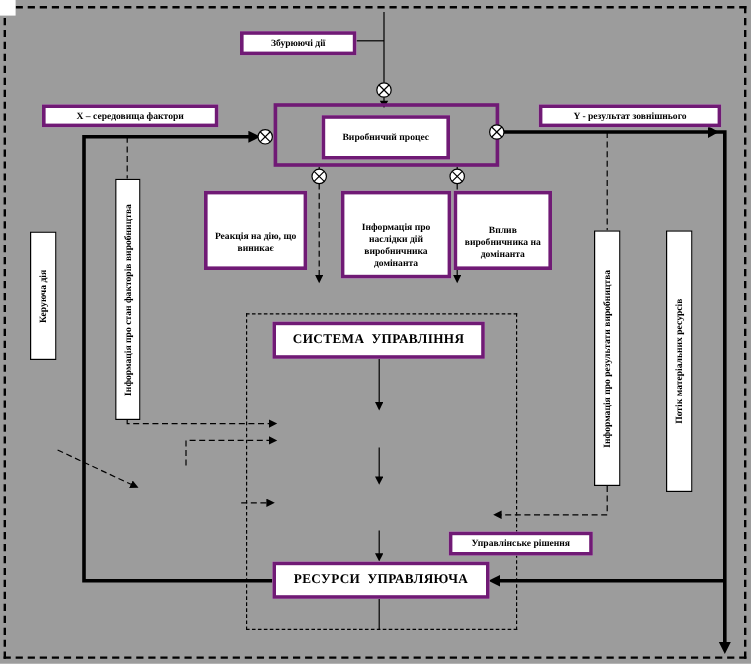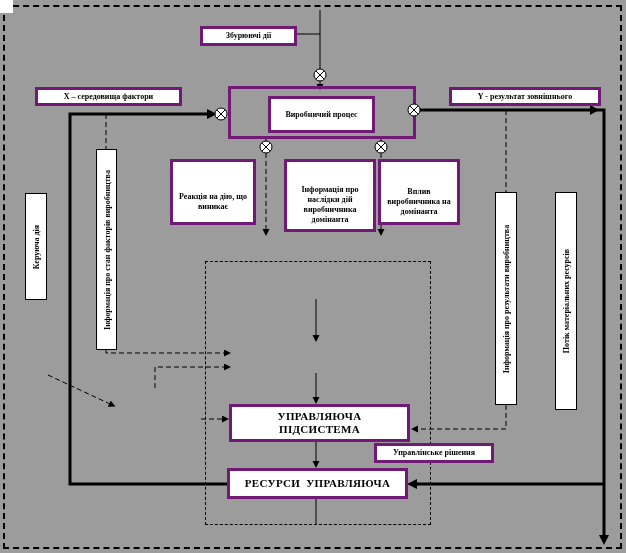--- a/index.html
+++ b/index.html
@@ -117,25 +117,25 @@
   </div>
 
   <div class="vbox" style="left:495px;top:192px;width:22px;height:213px">
     <span class="vtext">Інформація про результати виробництва</span>
   </div>
 
   <div class="vbox" style="left:555px;top:192px;width:22px;height:218px">
     <span class="vtext">Потік матеріальних ресурсів</span>
   </div>
 
+  <div class="box big" style="left:227px;top:268px;width:177px;height:31px">
+    <span>СИСТЕМА УПРАВЛІННЯ</span>
+  </div>
 
 
-  <div class="box big" style="left:229px;top:404px;width:181px;height:38px">
-    <span>УПРАВЛЯЮЧА ПІДСИСТЕМА</span>
-  </div>
 
 
   <div class="box tiny" style="left:374px;top:443px;width:120px;height:20px">
     <span>Управлінське рішення</span>
   </div>
 
   <div class="box big" style="left:227px;top:468px;width:181px;height:31px">
     <span>РЕСУРСИ УПРАВЛЯЮЧА</span>
   </div>
 

